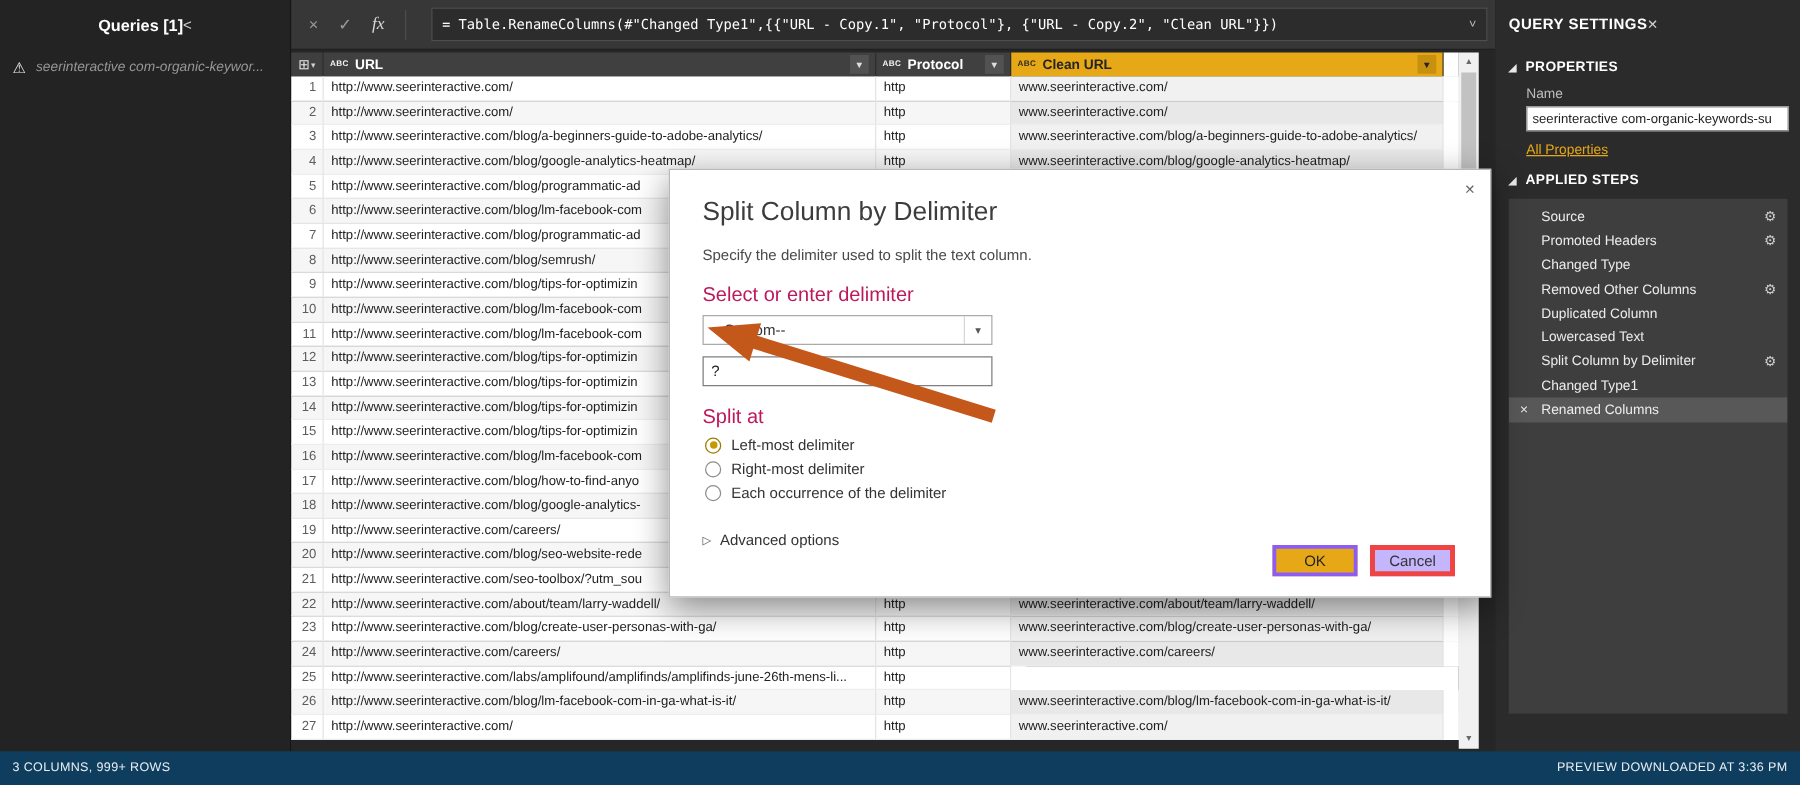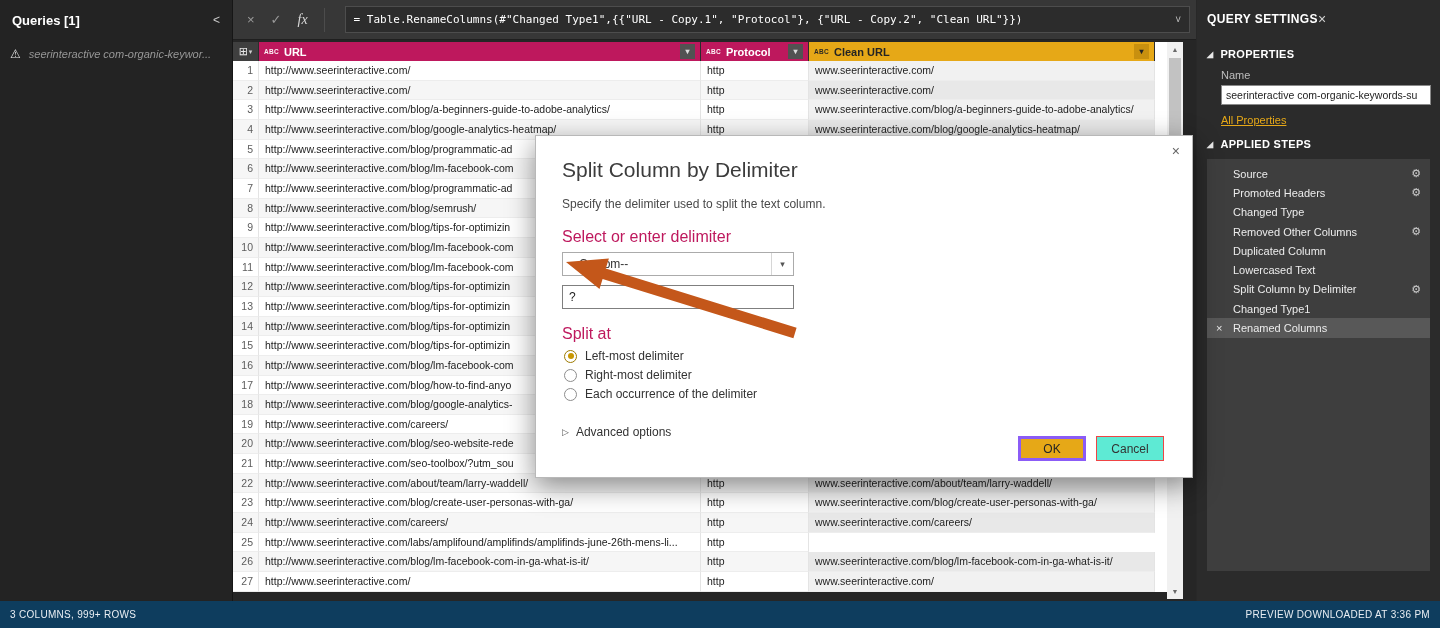--- a/index.html
+++ b/index.html
@@ -2,41 +2,41 @@
 <html><head>
 <meta charset="utf-8">
 <style>
   *{margin:0;padding:0;box-sizing:border-box;}
   html,body{background:#1b1b1b;}
   body{font-family:"Liberation Sans",sans-serif;}
   .screen{position:relative;width:1440px;height:628px;background:#282828;overflow:hidden;}
 
   
   .sidebar{position:absolute;left:0;top:0;width:233px;height:601px;background:#232323;border-right:1px solid #161616;}
-  .sidebar-header{display:flex;justify-content:space-between;align-items:center;height:40px;padding:0 12px;color:#ffffff;font-size:13px;font-weight:700;}
+  .sidebar-header{display:flex;justify-content:center;align-items:center;height:40px;padding:0 12px;color:#ffffff;font-size:13px;font-weight:700;}
   .collapse{color:#cccccc;font-size:12px;font-weight:400;cursor:default;}
   .query-item{display:flex;align-items:center;gap:8px;padding:7px 10px;color:#979797;font-style:italic;font-size:11px;white-space:nowrap;overflow:hidden;}
   .warn{color:#e8e8e8;font-size:12px;font-style:normal;flex:none;}
 
   
   .formula-bar{position:absolute;left:233px;top:0;width:963px;height:40px;background:#373737;display:flex;align-items:center;border-bottom:1px solid #1f1f1f;}
   .fb-icons{display:flex;align-items:center;gap:16px;padding:0 14px;color:#9a9a9a;font-size:13px;}
   .fb-fx{font-style:italic;color:#d8d8d8;font-family:"Liberation Serif",serif;font-size:14px;}
   .fb-sep{width:1px;height:24px;background:#4c4c4c;}
   .fb-box{flex:1;height:27px;margin:0 6px 0 6px;background:#2c2c2c;border:1px solid #4d4d4d;display:flex;align-items:center;padding:0 8px;overflow:hidden;}
   .fb-formula{flex:1;color:#ffffff;font-family:"DejaVu Sans Mono","Liberation Mono",monospace;font-size:11px;white-space:nowrap;overflow:hidden;}
   .fb-chevron{color:#c0c0c0;font-size:10px;padding-left:8px;flex:none;}
 
   
   .main{position:absolute;left:233px;top:40px;width:963px;height:561px;background:#262626;}
   .grid{position:absolute;left:0;top:2px;width:934px;}
   .thead{display:flex;height:19px;}
   .corner{width:26px;background:#3f3f3f;color:#e8e8e8;display:flex;align-items:center;justify-content:center;font-size:11px;border-right:1px solid #2c2c2c;gap:1px;}
   .corner .mini{font-size:7px;color:#cfcfcf;}
-  .th{background:#be185d;color:#ffffff;font-size:11px;font-weight:700;display:flex;align-items:center;padding:0 5px;border-right:1px solid #2c2c2c;}
+  .th{background:#404040;color:#ffffff;font-size:11px;font-weight:700;display:flex;align-items:center;padding:0 5px;border-right:1px solid #2c2c2c;}
   .type-icon{font-size:6.5px;font-weight:700;margin-right:5px;opacity:.95;letter-spacing:.3px;}
   .filter-btn{margin-left:auto;width:15px;height:15px;background:#525252;color:#dddddd;font-size:8px;display:flex;align-items:center;justify-content:center;flex:none;}
   .th.gold{background:#e6a817;color:#242424;}
   .th.gold .type-icon{color:#242424;}
   .th.gold .filter-btn{background:#c8900f;color:#242424;}
   .th-url{width:442px;}
   .th-proto{width:108px;}
   .th-clean{width:346px;}
   .th-filler{width:12px;background:#ffffff;border-right:none;}
   .trow{display:flex;height:19.67px;background:#ffffff;font-size:10.5px;color:#222222;}
@@ -85,21 +85,21 @@
   .split-label{margin-top:16px;}
   .radio-row{display:flex;align-items:center;gap:8px;margin:5px 0 0 28px;font-size:12px;color:#333333;}
   .radio{width:13px;height:13px;border:1px solid #8d8d8d;border-radius:50%;position:relative;background:#ffffff;flex:none;}
   .radio.on{border-color:#9d7a00;}
   .radio.on::after{content:"";position:absolute;left:2.5px;top:2.5px;width:6px;height:6px;border-radius:50%;background:#c99700;}
   .adv{display:flex;align-items:center;gap:7px;margin:24px 0 0 26px;font-size:12px;color:#333333;}
   .adv .tri-r{font-size:9px;color:#555555;}
   .m-buttons{position:absolute;right:28px;bottom:16px;display:flex;gap:10px;}
   .btn{min-width:68px;height:25px;font-size:12px;display:flex;align-items:center;justify-content:center;}
   .btn-ok{background:#e6a817;color:#252525;border:3px solid #8b5cf6;}
-  .btn-cancel{background:#5eead4;color:#333333;border:1px solid #ef4444;}
+  .btn-cancel{background:#c4b5fd;color:#333333;border:4px solid #ef4444;}
 
   .arrow-layer{position:absolute;left:0;top:0;width:1440px;height:628px;z-index:60;pointer-events:none;}
 </style>
 </head>
 <body>
 
 <div class="screen">
 
   <div class="sidebar">
     <div class="sidebar-header">

